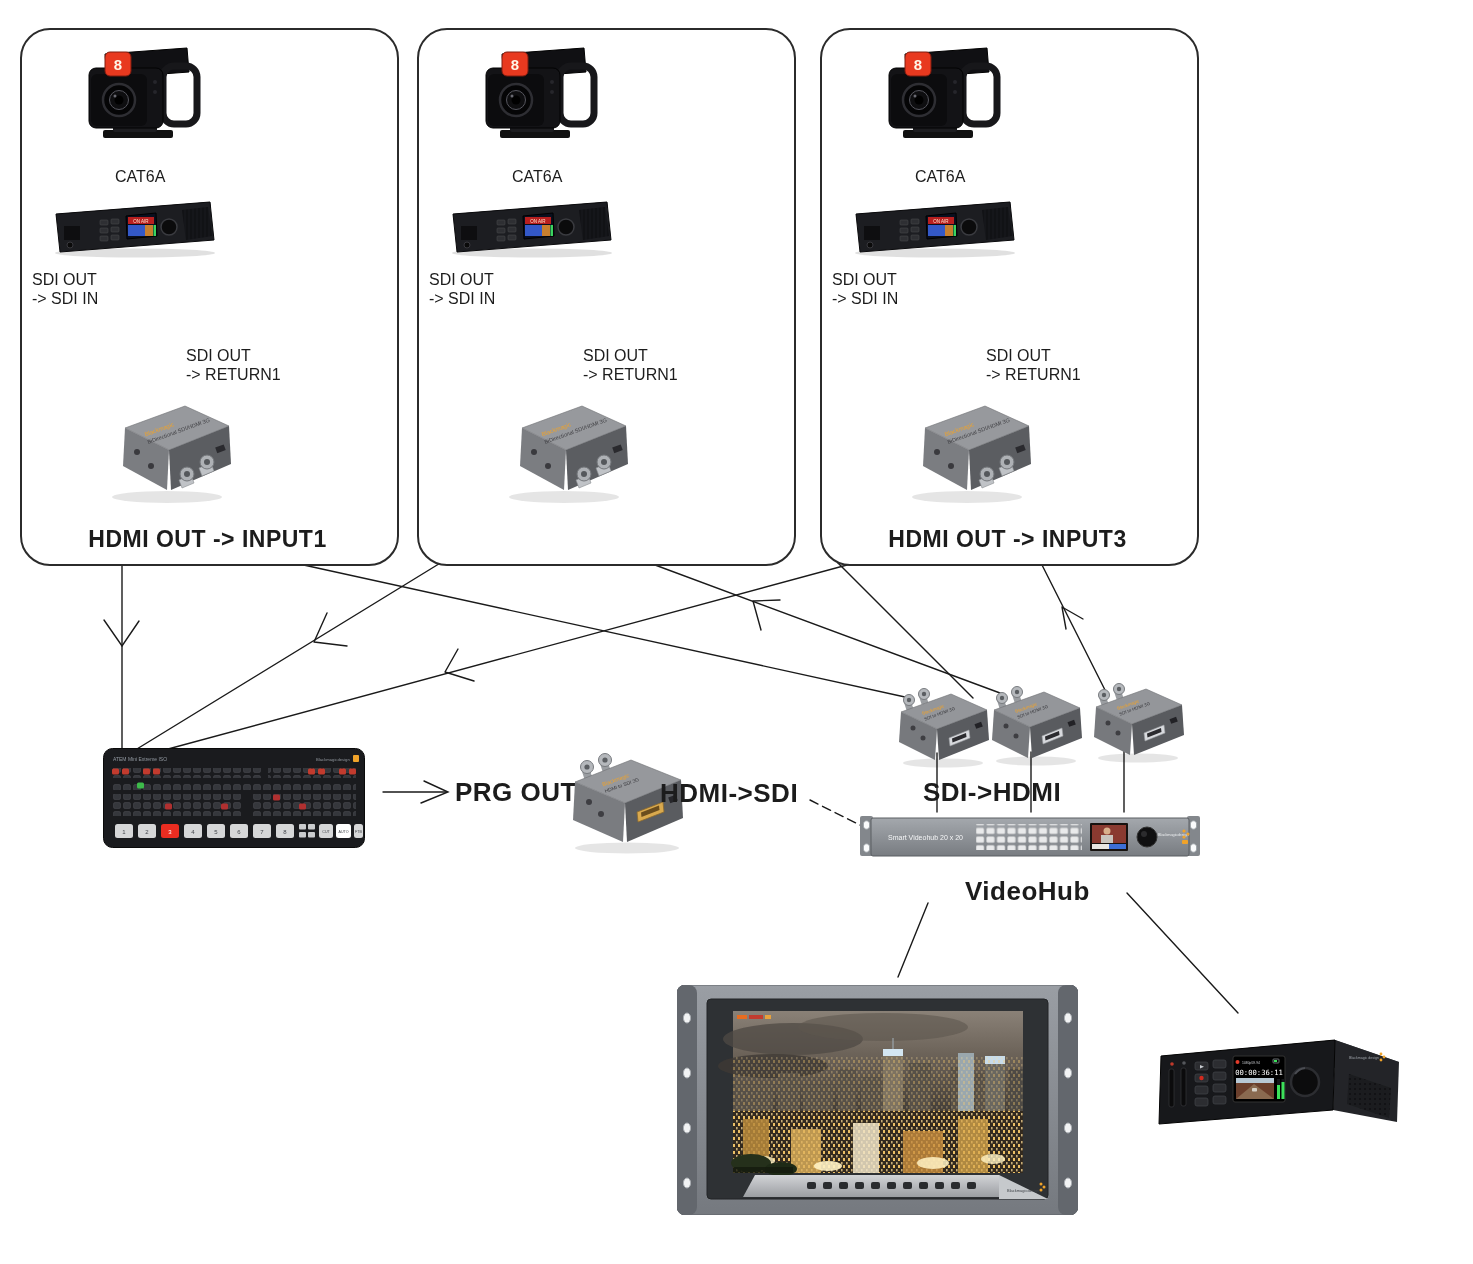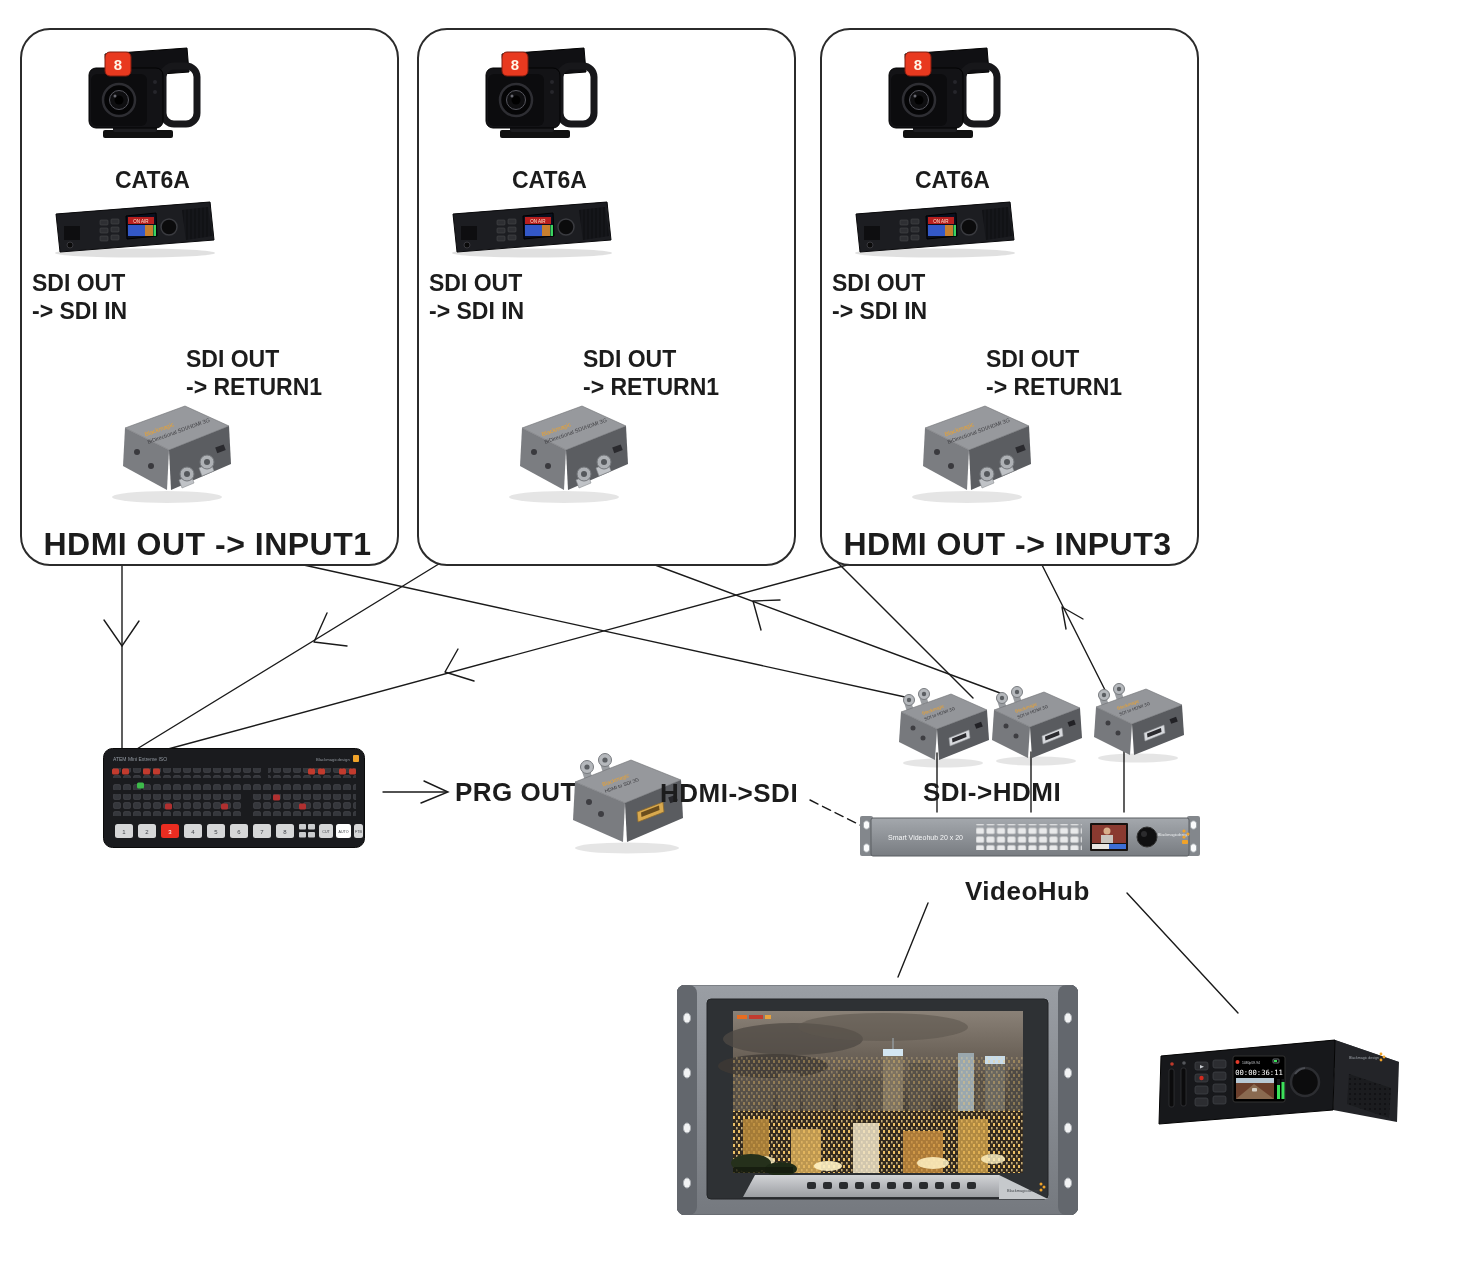--- a/index.html
+++ b/index.html
@@ -2,22 +2,22 @@
 <html><head>
 <meta charset="utf-8">
 <style>
   html,body{margin:0;padding:0;background:#fff;}
   .stage{position:relative;width:1473px;height:1264px;background:#ffffff;overflow:hidden;
          font-family:"Liberation Sans",sans-serif;color:#1f1f1f;}
   .abs{position:absolute;}
   .lines{position:absolute;left:0;top:0;width:1473px;height:1264px;pointer-events:none;}
   .cambox{position:absolute;top:28px;width:375px;height:534px;border:2px solid #2b2b2b;border-radius:30px;background:#fff;}
   .lbl{position:absolute;font-family:"Liberation Sans",sans-serif;color:#1c1c1c;white-space:pre-line;}
-  .lbl-sm{font-size:23px;line-height:1.2;font-weight:700;}
-  .lbl-big{font-size:32px;font-weight:600;text-align:center;left:0;width:100%;letter-spacing:.5px;}
+  .lbl-sm{font-size:16px;line-height:1.2;font-weight:400;}
+  .lbl-big{font-size:23px;font-weight:600;text-align:center;left:0;width:100%;letter-spacing:.5px;}
   .lbl-main{font-size:26px;font-weight:700;letter-spacing:.5px;}
   svg{display:block;}
 </style>
 </head>
 <body>
 
 <div class="stage">
 
   <svg width="0" height="0" style="position:absolute" aria-hidden="true">
     <defs>

